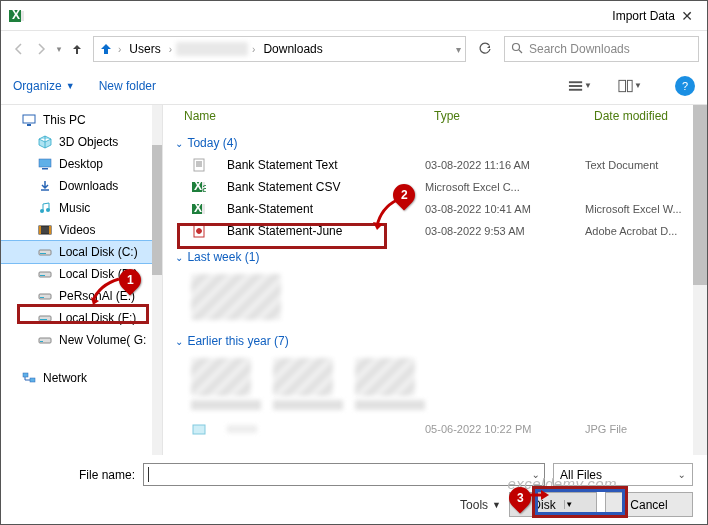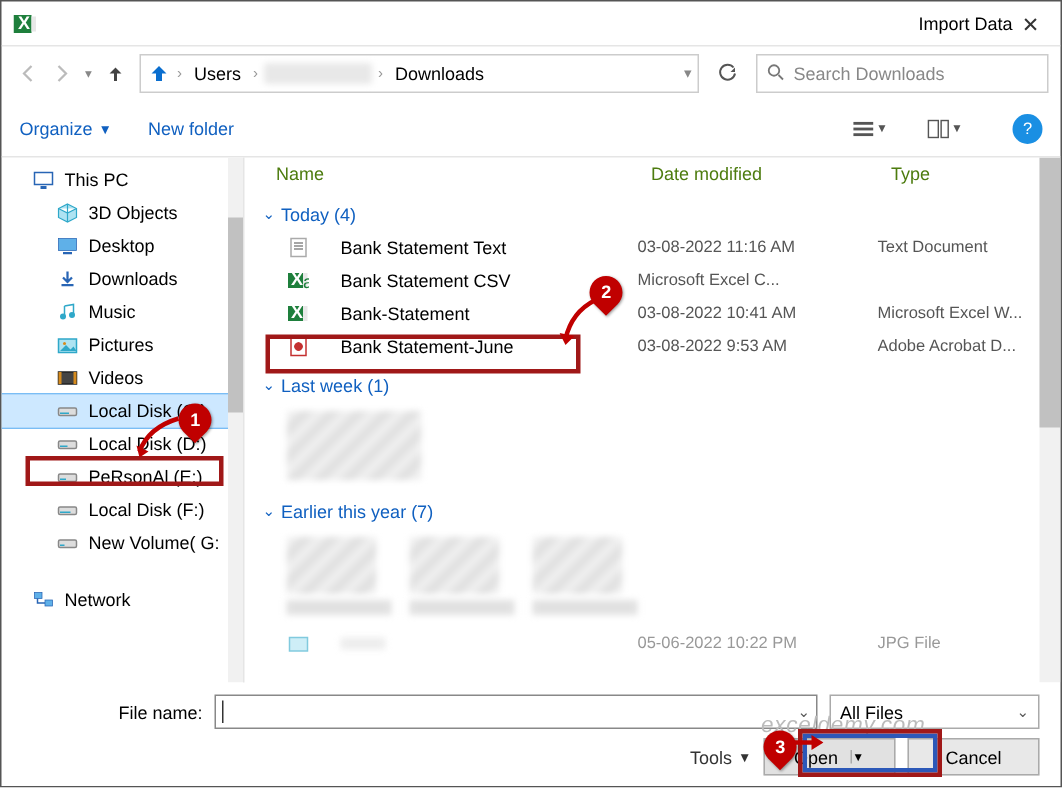--- a/index.html
+++ b/index.html
@@ -213,30 +213,20 @@
                 <path d="M5 3 L11 2 L11 9 M5 3 L5 10" stroke="#2fa8c9" fill="none"></path>
                 <circle cx="4" cy="10" r="2" fill="#2fa8c9"></circle>
                 <circle cx="10" cy="9" r="2" fill="#2fa8c9"></circle>
               </svg>
             </span>
           <span>Music</span>
         </li>
         <li class="lvl1">
           <span class="ticon">
               <svg width="14" height="14" viewBox="0 0 14 14">
-                <rect x="1" y="3" width="12" height="9" fill="#aee3f2" stroke="#2fa8c9"></rect>
-                <circle cx="5" cy="6" r="1" fill="#d68b1e"></circle>
-                <path d="M2 11 L6 7 L9 10 L11 8 L13 11" fill="#2fa8c9"></path>
-              </svg>
-            </span>
-          <span>Pictures</span>
-        </li>
-        <li class="lvl1">
-          <span class="ticon">
-              <svg width="14" height="14" viewBox="0 0 14 14">
                 <rect x="1" y="3" width="12" height="8" fill="#444" stroke="#222"></rect>
                 <rect x="1" y="3" width="2" height="8" fill="#d68b1e"></rect>
                 <rect x="11" y="3" width="2" height="8" fill="#d68b1e"></rect>
               </svg>
             </span>
           <span>Videos</span>
         </li>
         <li class="lvl1 sel">
           <span class="ticon">
               <svg width="14" height="14" viewBox="0 0 14 14">
@@ -293,22 +283,22 @@
           <span>Network</span>
         </li>
       </ul>
       <div class="sidebar-scroll"></div>
       <div class="sidebar-thumb"></div>
     </div>
 
     <div class="filearea">
       <div class="cols">
         <span>Name</span>
+        <span>Type</span>
         <span>Date modified</span>
-        <span>Type</span>
       </div>
       <div class="filelist">
         <div class="group">
           <div class="grouphdr">
             <span class="chev">⌄</span>
             <span>Today (4)</span>
           </div>
           <div class="row">
             <span class="fn">
                 <span class="ficon">
@@ -427,21 +417,21 @@
         <span>All Files</span>
         <span class="dd">⌄</span>
       </div>
     </div>
     <div class="footline2">
       <div class="tools">
         <span>Tools</span>
         <span style="font-size:9px;margin-left:2px;">▼</span>
       </div>
       <div class="btn open">
-        <span>Open</span>
+        <span>Disk</span>
         <span style="width:10px;border-left:1px solid #aaa;margin-left:8px;display:flex;justify-content:center;font-size:8px;">▼</span>
       </div>
       <div class="btn">Cancel</div>
     </div>
   </div>
 
   <div class="hlbox" style="left:16px; top:303px; width:132px; height:20px;"></div>
   <div class="hlbox" style="left:176px; top:222px; width:210px; height:26px;"></div>
   <div class="hlbox" style="left:534px; top:488px; width:90px; height:26px; border-color:#2c58b8;"></div>
   <div class="hlbox" style="left:531px; top:485px; width:96px; height:32px;"></div>

